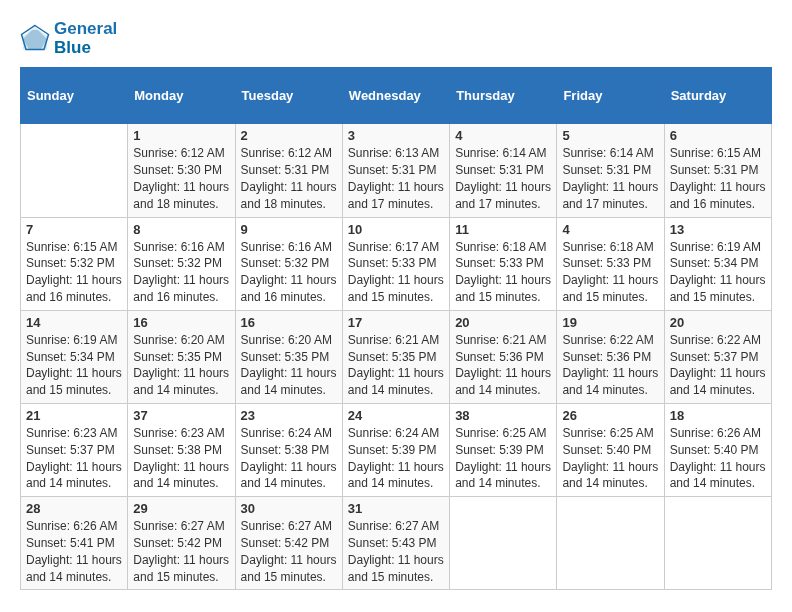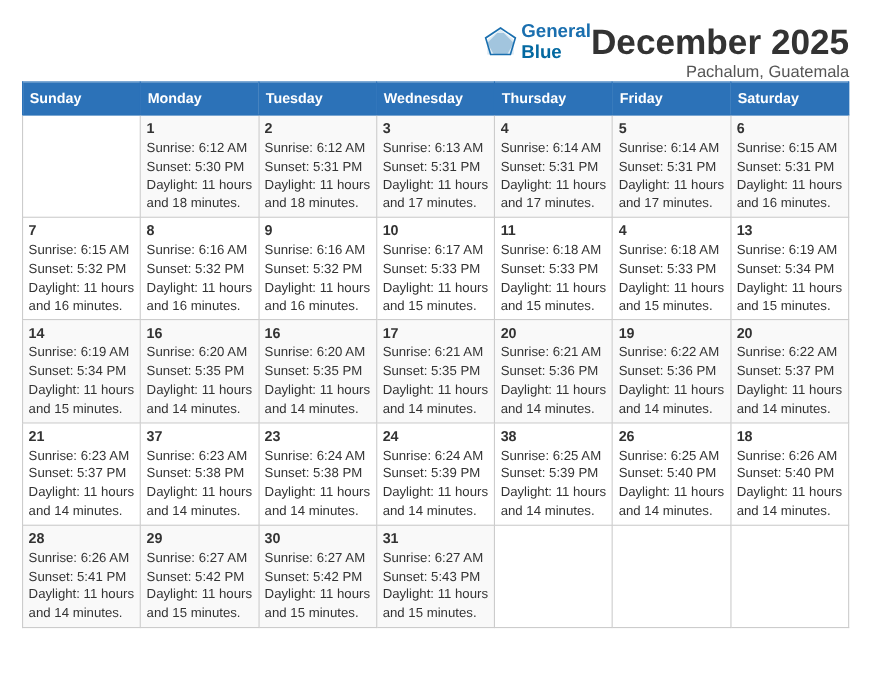--- a/index.html
+++ b/index.html
@@ -5,22 +5,23 @@
     * { box-sizing: border-box; margin: 0; padding: 0; }
     body {
       font-family: Arial, sans-serif;
       background: #fff;
       width: 792px;
       min-height: 612px;
       padding: 20px;
     }
     .header {
       display: flex;
-      justify-content: flex-end;
+      justify-content: flex-start;
       align-items: flex-start;
+      margin-bottom: 10px;
     }
     .logo {
       display: flex;
       align-items: center;
     }
     .logo-icon {
       width: 30px;
       height: 30px;
       margin-right: 4px;
     }
@@ -38,21 +39,21 @@
     }
     table {
       width: 100%;
       border-collapse: collapse;
       font-size: 11px;
     }
     thead tr th {
       background-color: #2c72b8;
       color: #fff;
       text-align: left;
-      padding: 7px 6px;
+      padding: 20px 6px;
       font-size: 13px;
       font-weight: bold;
       border: 1px solid #2c72b8;
     }
     tbody tr td {
       border: 1px solid #ccc;
       vertical-align: top;
       padding: 4px 5px;
       width: 107px;
       min-height: 80px;
@@ -85,24 +86,20 @@
     <svg class="logo-icon" viewBox="0 0 40 40" xmlns="http://www.w3.org/2000/svg">
       <polygon points="20,4 36,16 36,34 20,34 4,34 4,16" fill="#1a6faf" opacity="0.15"></polygon>
       <polygon points="20,2 38,14 32,34 8,34 2,14" fill="none" stroke="#1a6faf" stroke-width="2"></polygon>
       <polygon points="24,8 36,20 28,34 12,34 4,20 16,8" fill="#1a6faf" opacity="0.3"></polygon>
     </svg>
     <div>
       <div style="font-size:17px;font-weight:bold;color:#1a6faf;line-height:1.1">General</div>
       <div style="font-size:17px;font-weight:bold;color:#0369a1;line-height:1.1">Blue</div>
     </div>
   </div>
-  <div class="title-block">
-    <div class="month-title">December 2025</div>
-    <div class="location">Pachalum, Guatemala</div>
-  </div>
 </div>
 
 <table>
   <thead>
     <tr>
     <th>Sunday</th>
         <th>Monday</th>
         <th>Tuesday</th>
         <th>Wednesday</th>
         <th>Thursday</th>

